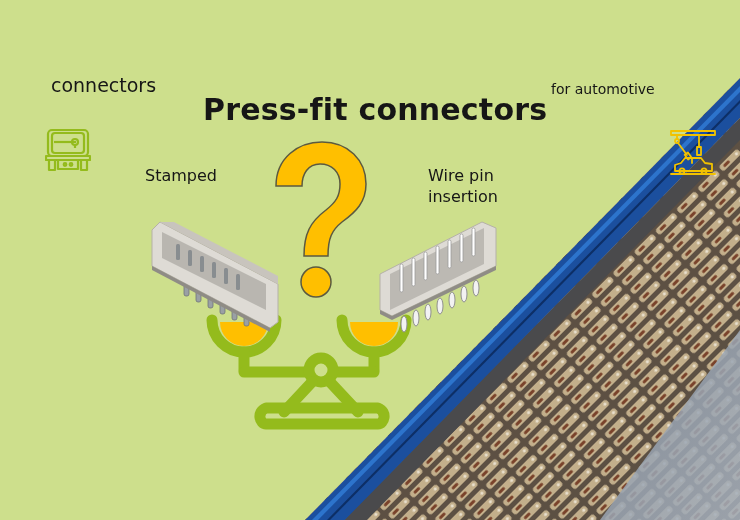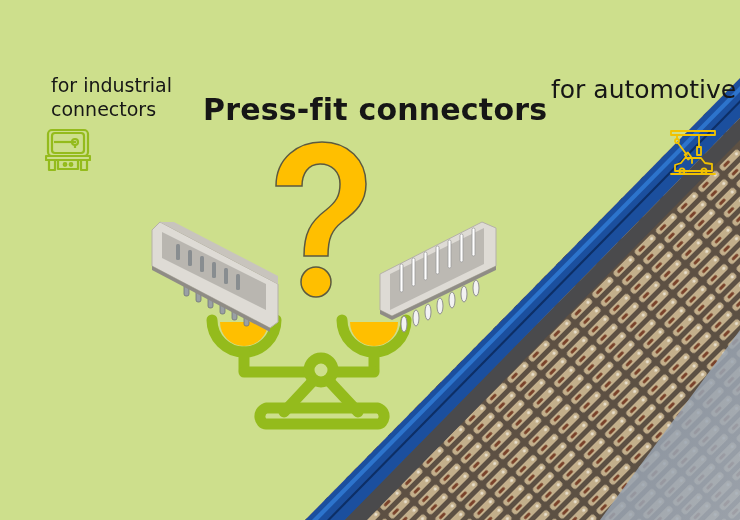--- a/index.html
+++ b/index.html
@@ -2,21 +2,21 @@
 <html><head>
 <meta charset="utf-8">
 <style>
   html, body { margin: 0; padding: 0; }
   body { width: 740px; height: 520px; overflow: hidden; background: #cddf8c; position: relative; font-family: "DejaVu Sans", sans-serif; }
   .stage { position: absolute; left: 0; top: 0; width: 740px; height: 520px; }
   .photo { position: absolute; left: 0; top: 0; }
   .txt { position: absolute; color: #161616; margin: 0; white-space: nowrap; }
   .title { left: 203px; top: 80px; font-size: 30px; font-weight: 600; letter-spacing: 0.2px; margin-top: 12px; }
   .corner-left { left: 51px; top: 73px; font-size: 19px; line-height: 24px; }
-  .corner-right { left: 551px; top: 77px; font-size: 25px; line-height: 25px; }
+  .corner-right { left: 551px; top: 77px; font-size: 14px; line-height: 25px; }
   .corner-right .last { color: #f2c200; }
   .lbl { font-size: 16px; line-height: 21px; }
   .lbl-left { left: 145px; top: 165px; }
   .lbl-right { left: 428px; top: 165px; }
   .icon { position: absolute; }
 </style>
 </head>
 <body>
 
 <div class="stage">
@@ -51,21 +51,20 @@
       <polygon points="740,86 740,92 318,520 312,520" fill="#2d74cc"></polygon>
       <polygon points="740,100 740,103 330,520 327,520" fill="#0d2f66"></polygon>
 
       <polygon points="740,118 740,140 367,520 345,520" fill="#4a4a4c"></polygon>
     </g>
   </svg>
 
   <h1 class="txt title">Press-fit connectors</h1>
 
   <div class="txt corner-left">
-    <div>for industrial</div>
     <div>connectors</div>
   </div>
 
   <svg class="icon" style="left:45px;top:127px" width="46" height="46" viewBox="0 0 46 46">
     <g fill="none" stroke="#94bb1c" stroke-width="2.2" stroke-linejoin="round">
       <rect x="3" y="3" width="40" height="26" rx="4"></rect>
       <rect x="7" y="6" width="32" height="20" rx="3"></rect>
       <line x1="9" y1="15" x2="31" y2="15"></line>
       <circle cx="30" cy="15" r="3"></circle>
       <line x1="30" y1="18" x2="30" y2="21"></line>
@@ -93,20 +92,25 @@
       <rect x="28" y="18" width="4" height="8"></rect>
       <path d="M6 42 L6 36 L12 34 L16 29 L32 29 L36 34 L43 35 L43 42 Z"></path>
       <circle cx="13" cy="42" r="2.6"></circle>
       <circle cx="35" cy="42" r="2.6"></circle>
       <line x1="2" y1="45" x2="46" y2="45"></line>
       <line x1="23" y1="29" x2="23" y2="34"></line>
     </g>
   </svg>
 
   <div class="txt lbl lbl-left">
+    <div>Stamped</div>
+  </div>
+  <div class="txt lbl lbl-right">
+    <div>Wire pin</div>
+    <div>insertion</div>
   </div>
 
   <svg class="icon" style="left:270px;top:138px" width="100" height="162" viewBox="0 0 100 162">
     <path d="M6 48 C6 20 28 4 52 4 C78 4 96 22 96 46 C96 64 86 74 72 84 C62 92 58 100 58 118 L34 118 C34 96 40 84 56 72 C66 64 70 58 70 46 C70 34 62 26 50 26 C38 26 32 36 32 48 Z" fill="#ffbf00" stroke="#5b5a40" stroke-width="1.5"></path>
     <circle cx="46" cy="144" r="15" fill="#ffbf00" stroke="#5b5a40" stroke-width="1.5"></circle>
   </svg>
 
   <svg class="icon" style="left:200px;top:300px" width="220" height="130" viewBox="0 0 220 130">
     <g fill="none" stroke="#94bb1c" stroke-width="11" stroke-linejoin="round" stroke-linecap="round">
 

